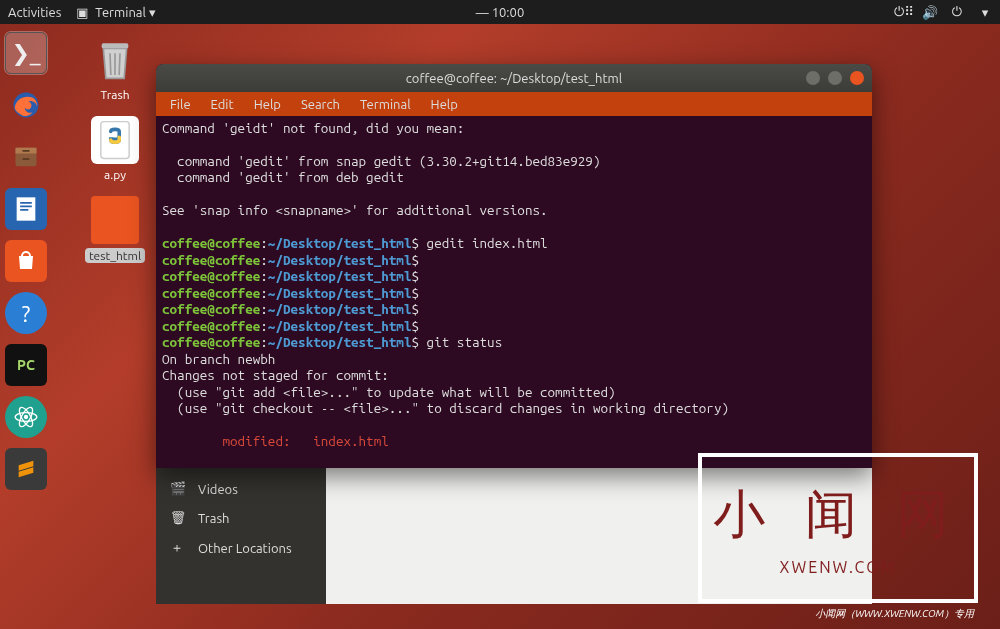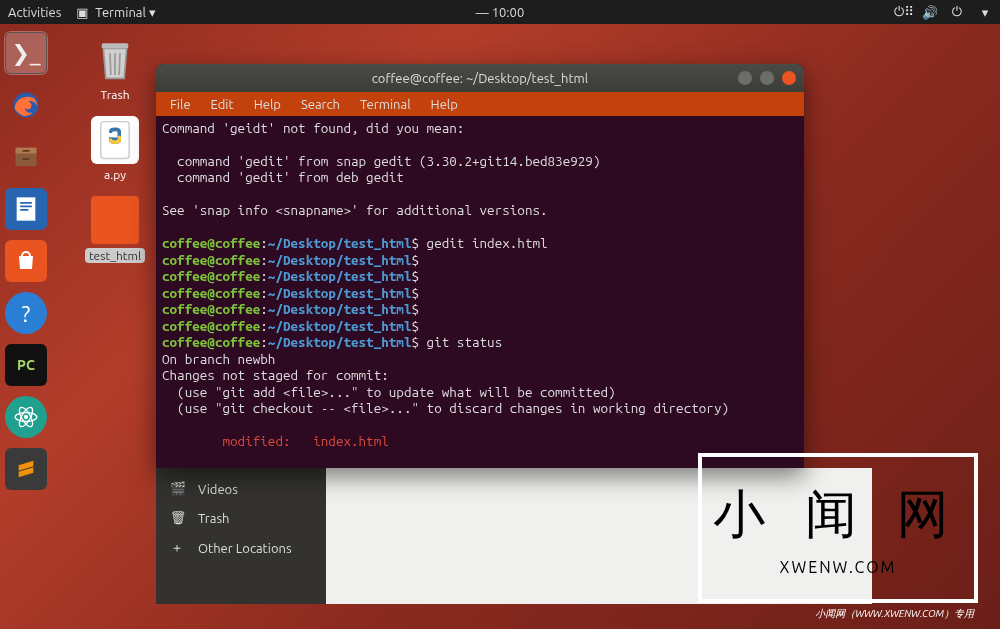--- a/index.html
+++ b/index.html
@@ -50,21 +50,21 @@
   }
   .di-trash  { left:80px; top:36px; }
   .di-trash .glyph { color:#ccc; }
   .di-apy    { left:80px; top:116px; }
   .di-apy .glyph { background:#fff; color:#3776ab; font-size:18px; }
   .di-folder { left:80px; top:196px; }
   .di-folder .glyph { background:#e95420; border-radius:4px; }
   .di-folder .label { background:#ccc; color:#333; padding:1px 4px; border-radius:4px; display:inline-block;}
   
   .term-window {
-    position:absolute; left:156px; top:64px; width:648px; height:404px;
+    position:absolute; left:156px; top:64px; width:716px; height:404px;
     background:#2d0a22; border-radius:7px 7px 0 0; box-shadow:0 8px 24px rgba(0,0,0,0.5);
     overflow:hidden; color:#ddd;
   }
   .term-titlebar {
     height:28px; background:linear-gradient(#4a4a46,#3c3c38);
     display:flex; align-items:center; justify-content:center; position:relative;
     color:#ddd; font-size:13px;
   }
   .win-btns { position:absolute; right:8px; display:flex; gap:8px; }
   .win-btn { width:14px; height:14px; border-radius:50%; display:inline-block; }
@@ -90,21 +90,21 @@
     display:flex; background:#fafafa;
   }
   .files-side { width:170px; background:#33322e; color:#ddd; padding-top:6px;}
   .files-row { display:flex; align-items:center; gap:14px; padding:7px 14px; font-size:13px;}
   .files-row .ic { width:14px; text-align:center;}
   .files-main { flex:1; background:#f0f0ee; position:relative;}
   
   .watermark {
     position:absolute; right:22px; bottom:26px; width:280px; height:150px;
     border:4px solid #fff; display:flex; flex-direction:column; align-items:center; justify-content:center;
-    color:#000000;
+    color:#7f1d1d;
   }
   .watermark .big { font-size:52px; letter-spacing:14px; font-weight:300;}
   .watermark .small { font-size:16px; letter-spacing:2px; margin-top:8px;}
   .wm-foot { position:absolute; right:26px; bottom:8px; color:#fff; font-size:10px; font-style:italic;}
 </style>
 </head>
 <body>
 
 <div class="topbar">
   <div class="tb-left">

